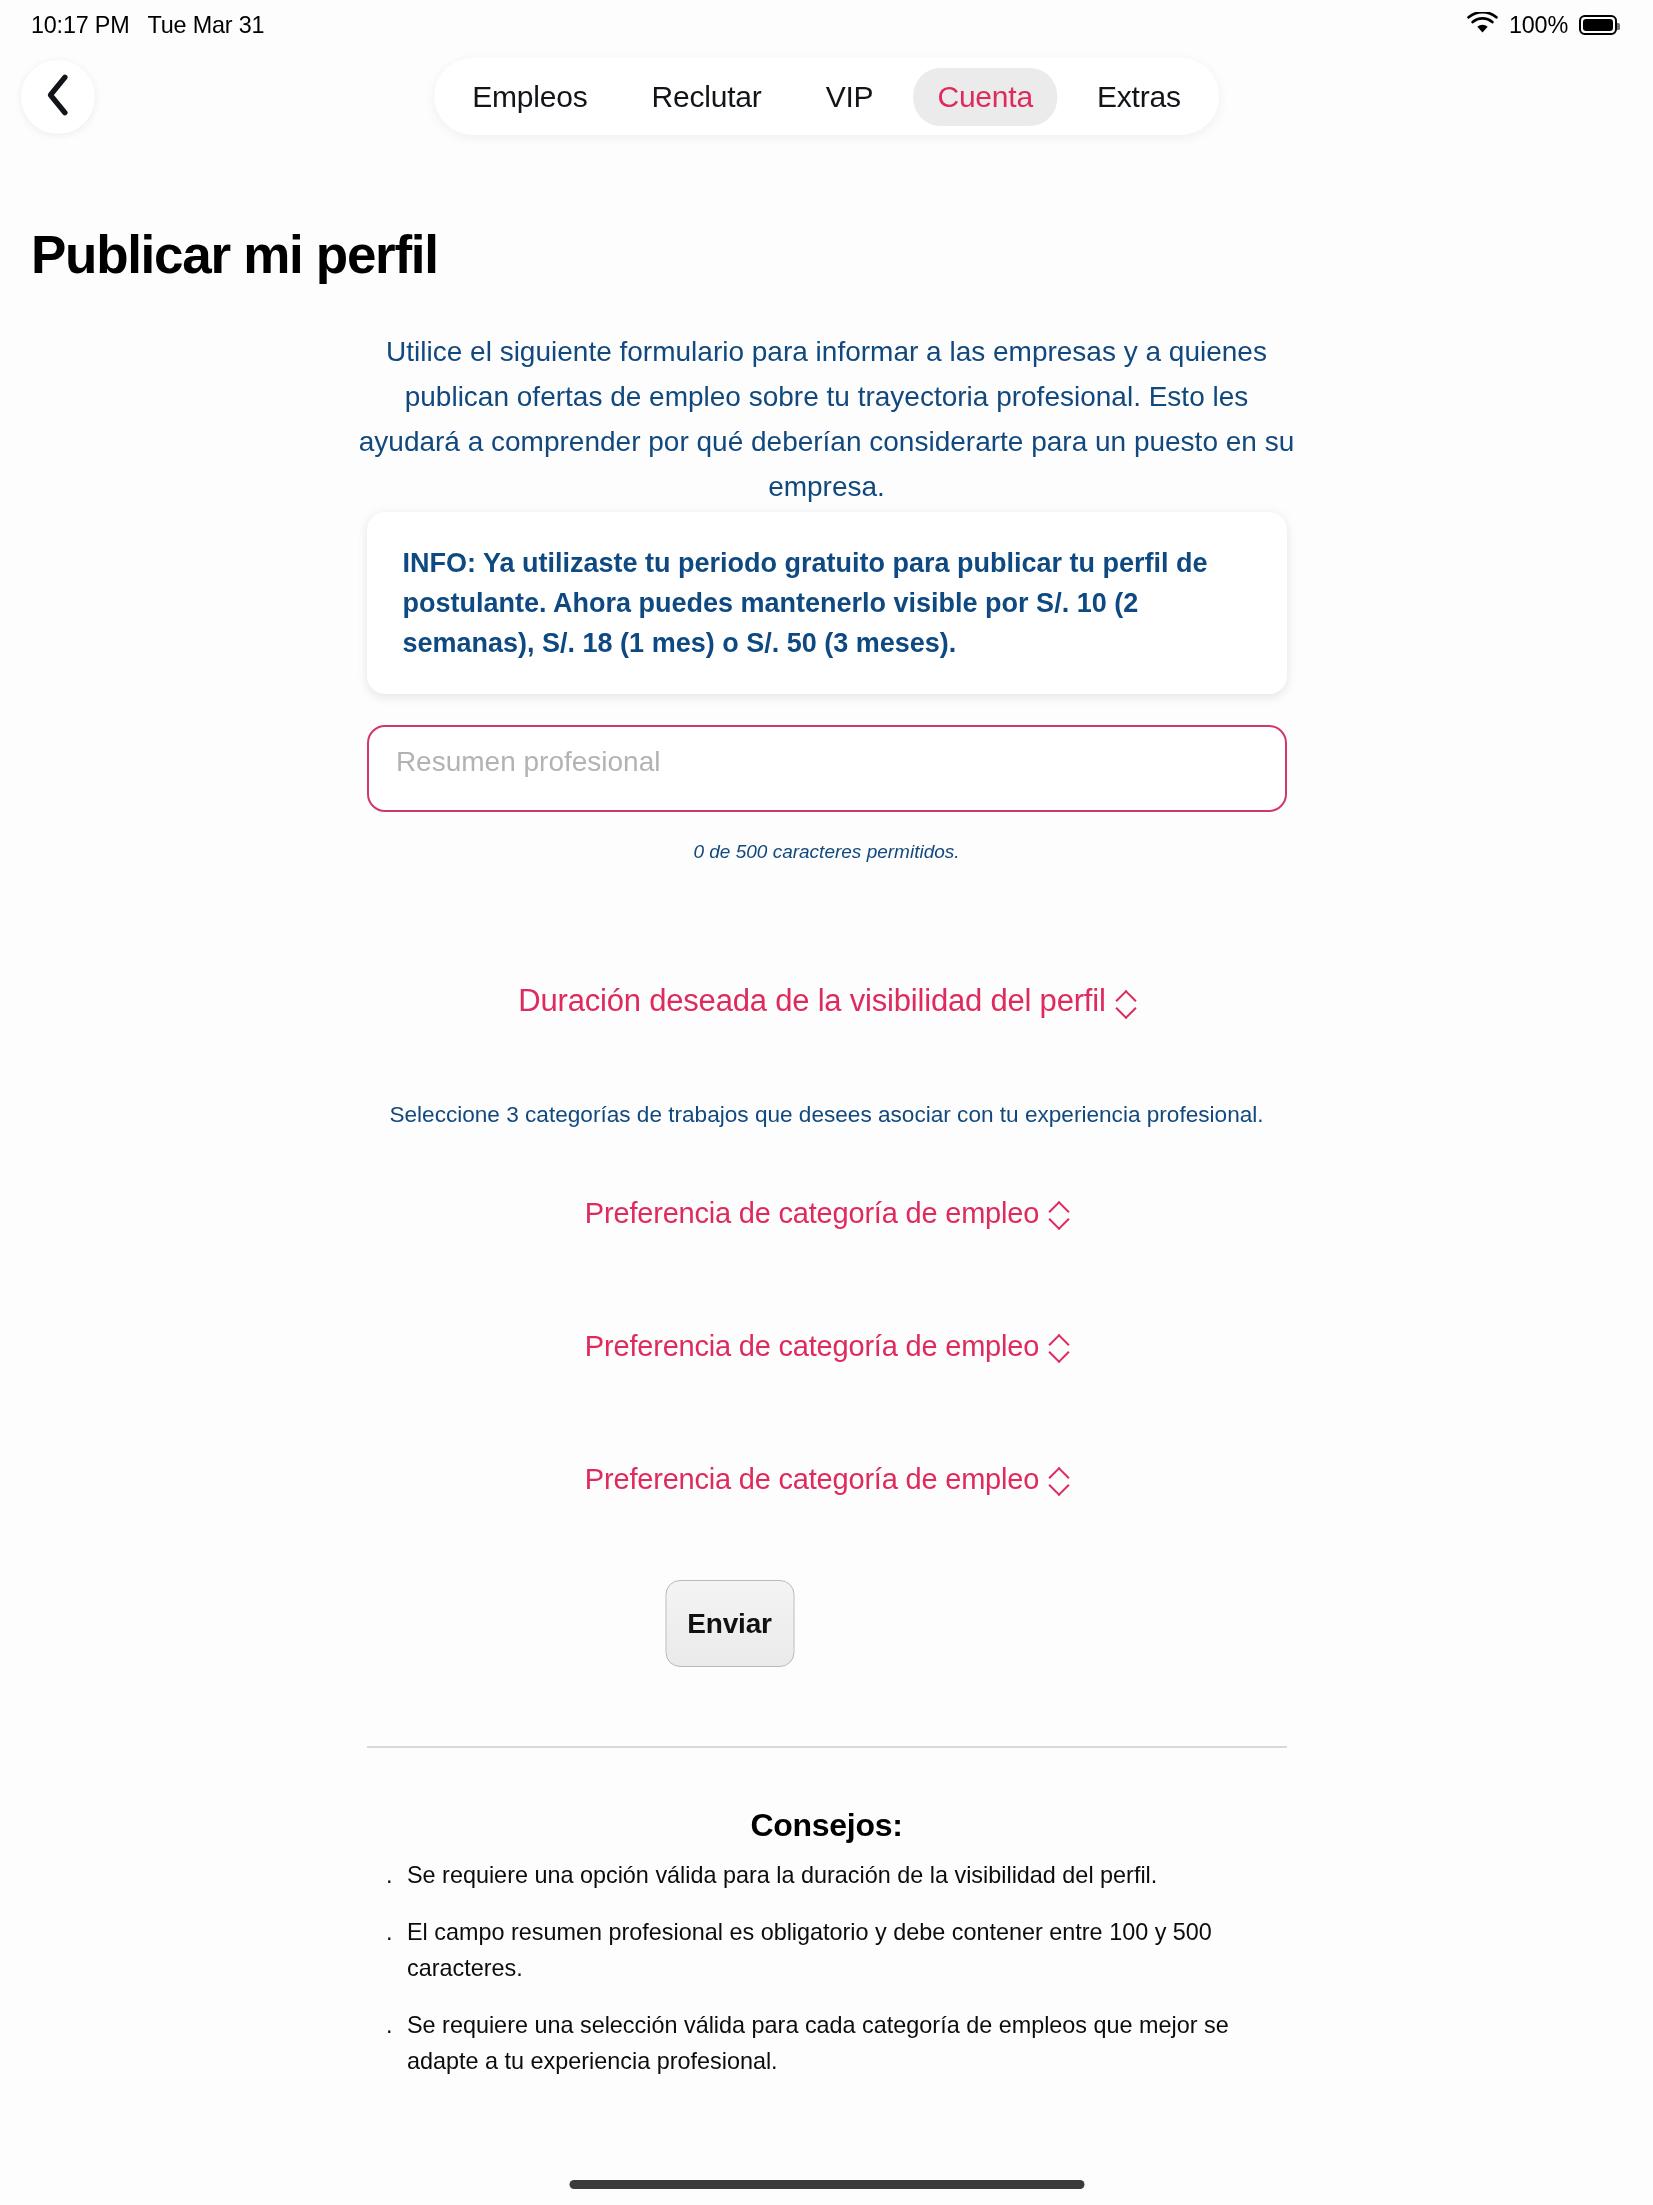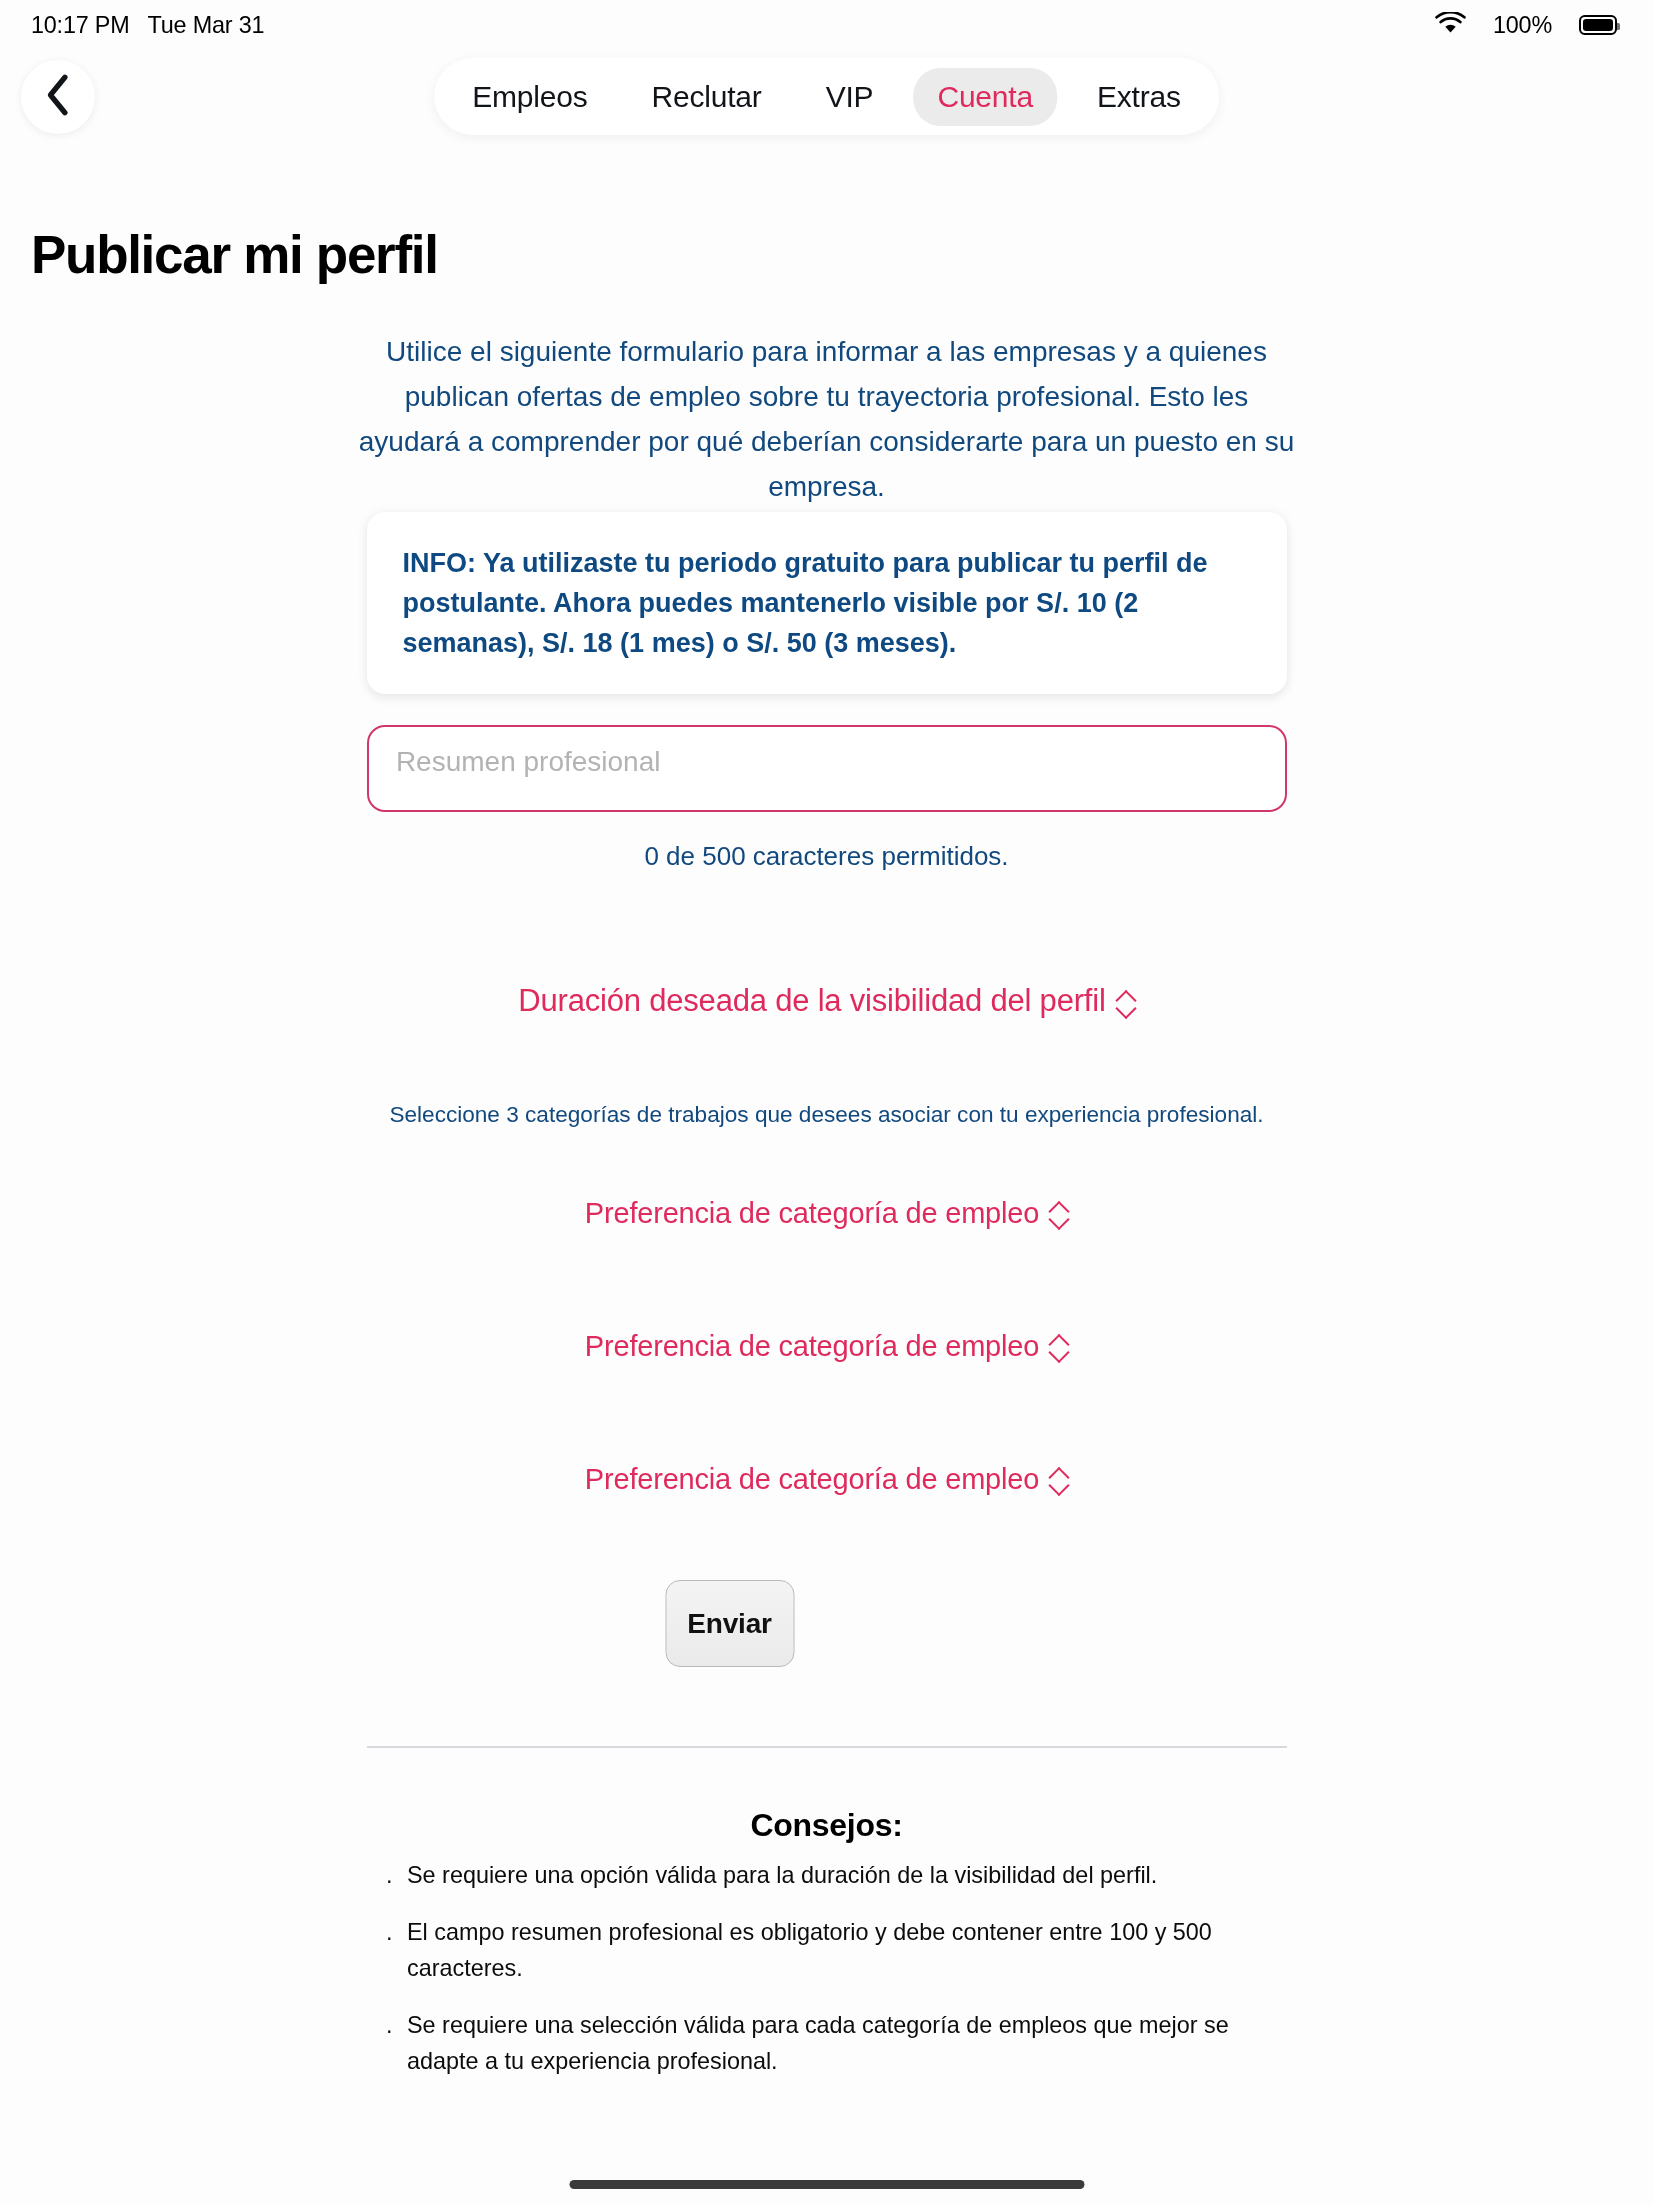--- a/index.html
+++ b/index.html
@@ -36,21 +36,21 @@
     align-items: baseline;
     gap: 18px;
     font-size: 23.4px;
     font-weight: 500;
     color: #000;
     letter-spacing: -0.2px;
   }
   .status-right {
     display: flex;
     align-items: center;
-    gap: 27px;
+    gap: 11px;
   }
   .status-pct {
     font-size: 23.4px;
     font-weight: 500;
     color: #000;
     letter-spacing: -0.2px;
   }
   .wifi-icon { display: block; }
   .battery {
     position: relative;
@@ -189,22 +189,23 @@
   }
   .summary-field::placeholder { color: #b3b3b3; }
 
   .char-counter {
     position: absolute;
     left: 50%;
     transform: translateX(-50%);
     top: 841px;
     width: 920px;
     text-align: center;
-    font-size: 26px;
+    font-size: 19px;
     color: #11497e;
+    font-style: italic;
   }
 
   .select-row {
     position: absolute;
     left: 50%;
     transform: translateX(-50%);
     width: 1001px;
     text-align: center;
     cursor: pointer;
   }

